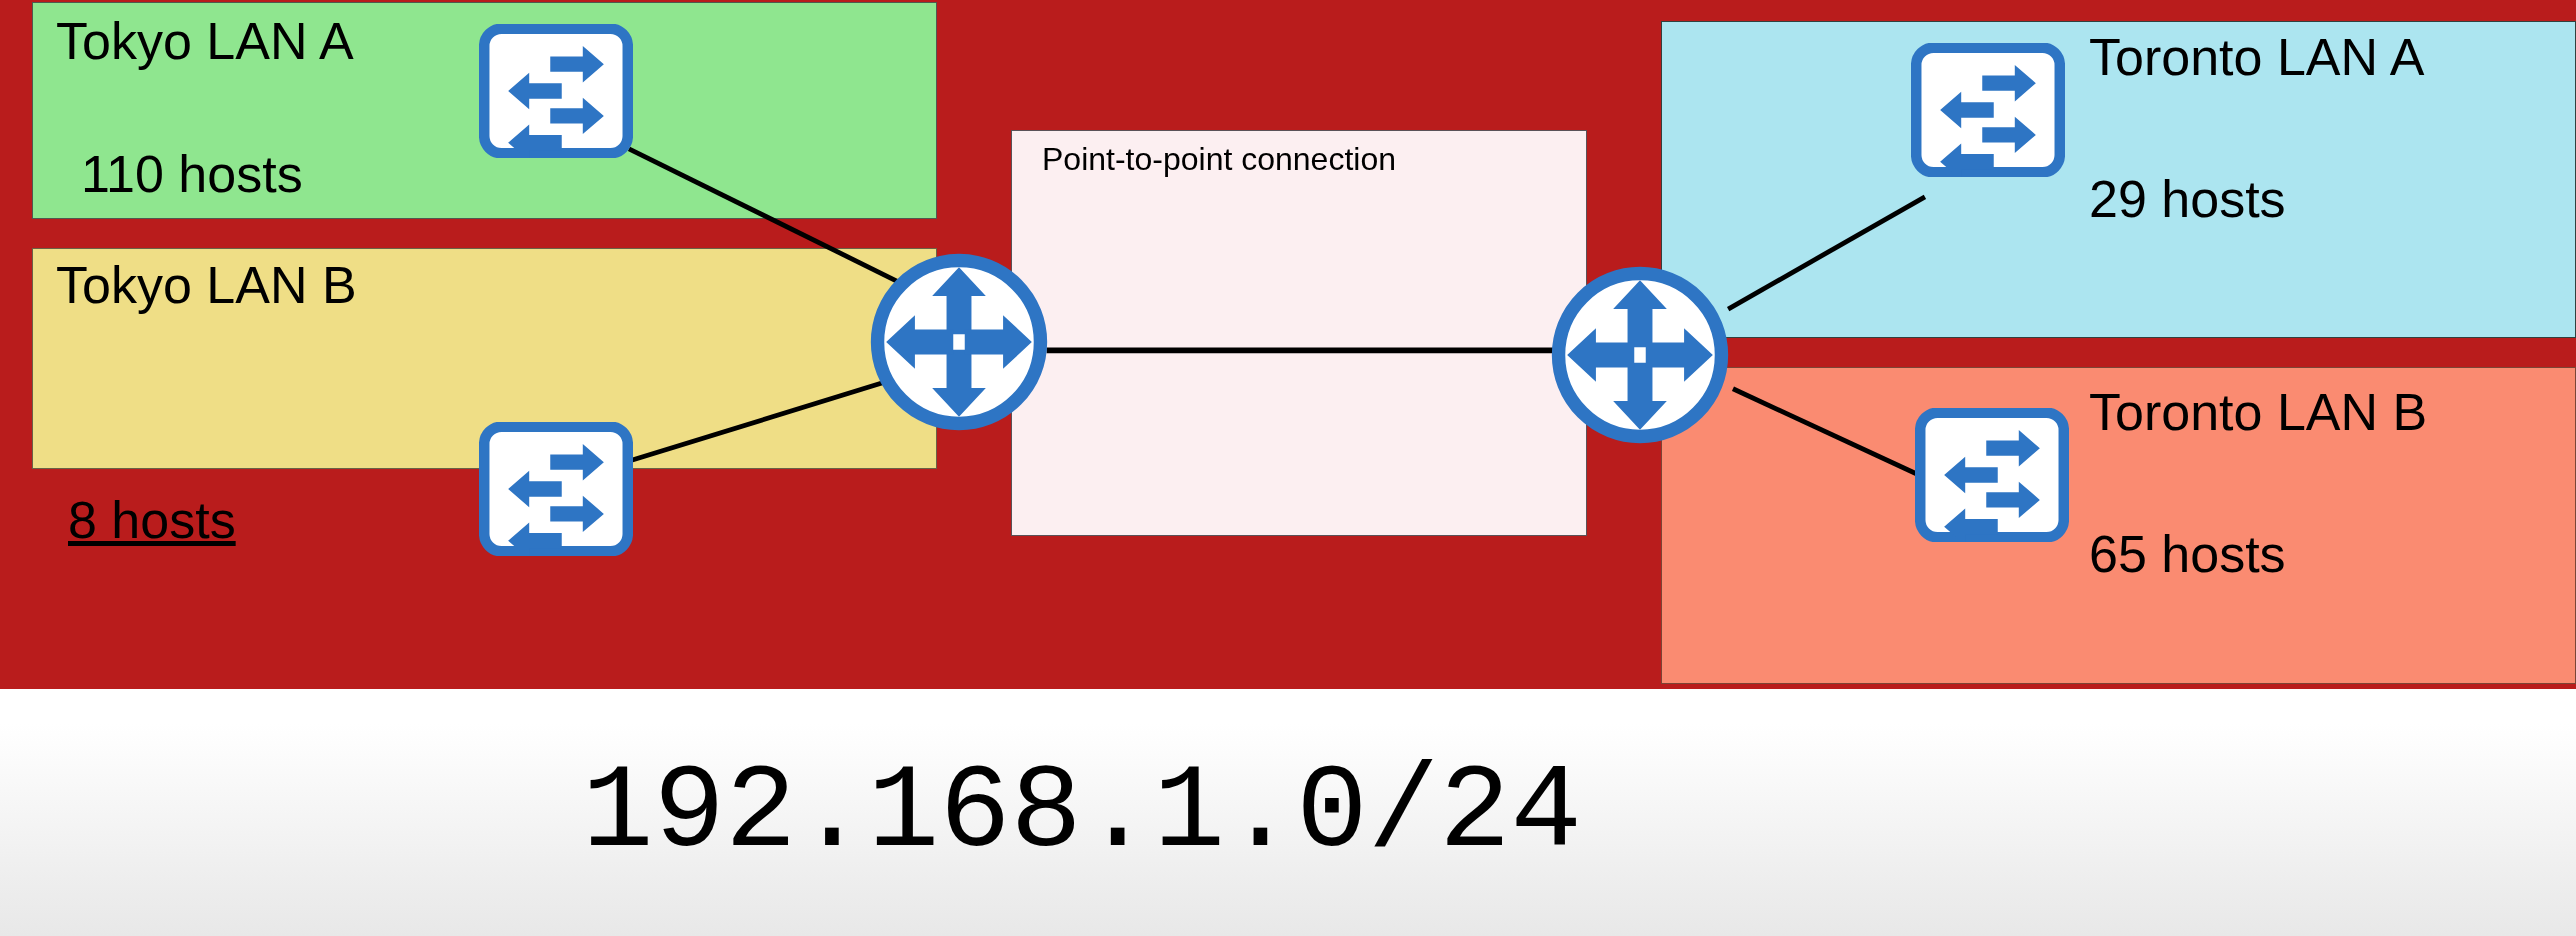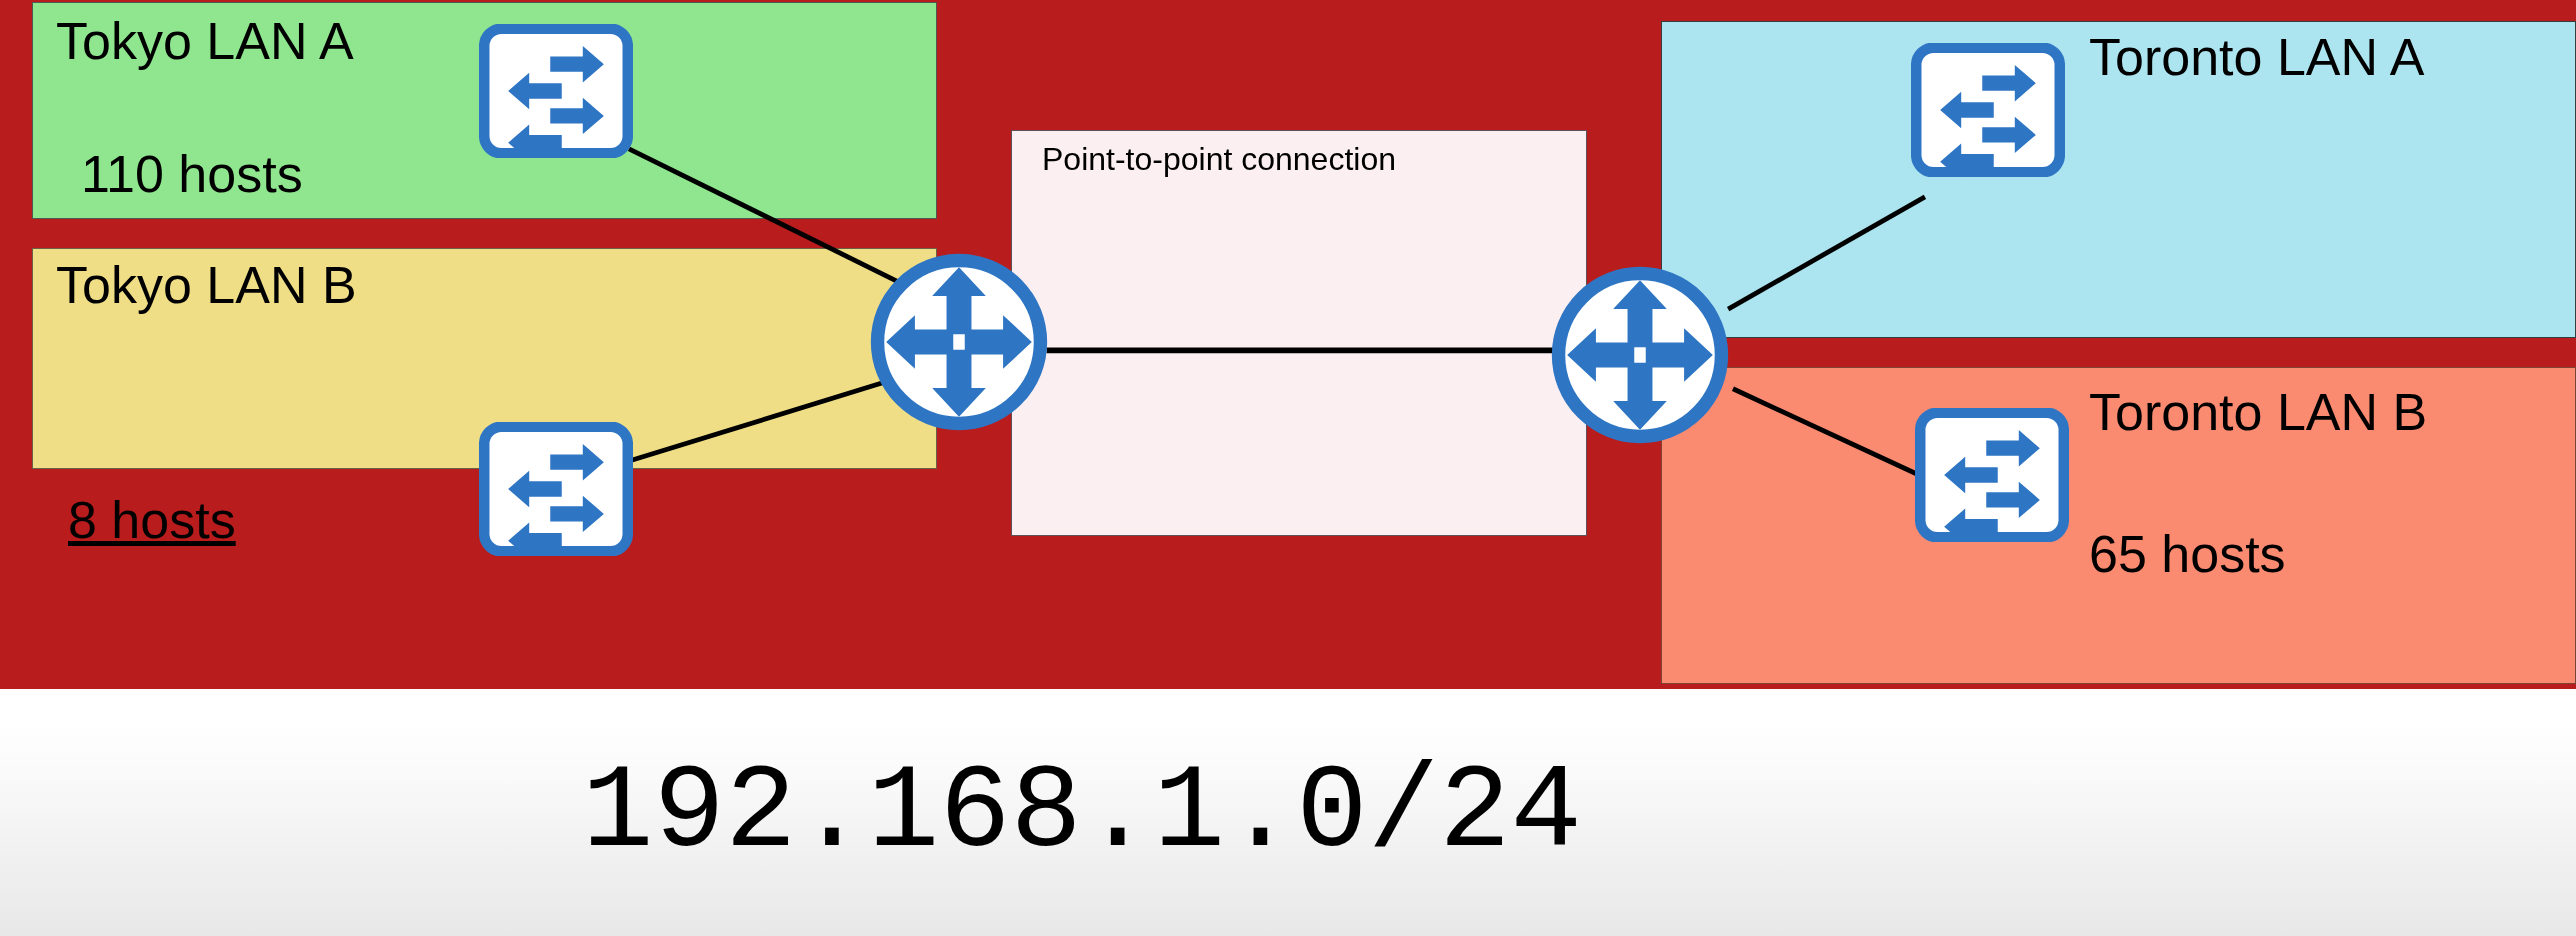--- a/index.html
+++ b/index.html
@@ -137,20 +137,21 @@
     <line x1="1805" y1="405" x2="2010" y2="500" stroke="#000000" stroke-width="5"></line>
   </svg>
 
   <div class="lan-text" id="lbl-tokyo-a-name">Tokyo LAN A</div>
   <div class="lan-text" id="lbl-tokyo-a-hosts">110 hosts</div>
 
   <div class="lan-text" id="lbl-tokyo-b-name">Tokyo LAN B</div>
   <div class="lan-text" id="lbl-tokyo-b-hosts">8 hosts</div>
 
   <div class="lan-text" id="lbl-toronto-a-name">Toronto LAN A</div>
+  <div class="lan-text" id="lbl-toronto-a-hosts">29 hosts</div>
 
   <div class="lan-text" id="lbl-toronto-b-name">Toronto LAN B</div>
   <div class="lan-text" id="lbl-toronto-b-hosts">65 hosts</div>
 
   <div class="lan-text" id="lbl-p2p">Point-to-point connection</div>
 
   <div class="switch-icon" style="left:479px; top:24px;">
     <svg width="154" height="134" viewBox="0 0 160 140">
       <rect x="5" y="5" width="150" height="130" rx="18" ry="18" fill="#ffffff" stroke="#2E75C4" stroke-width="11"></rect>
       <g fill="#2E75C4">

